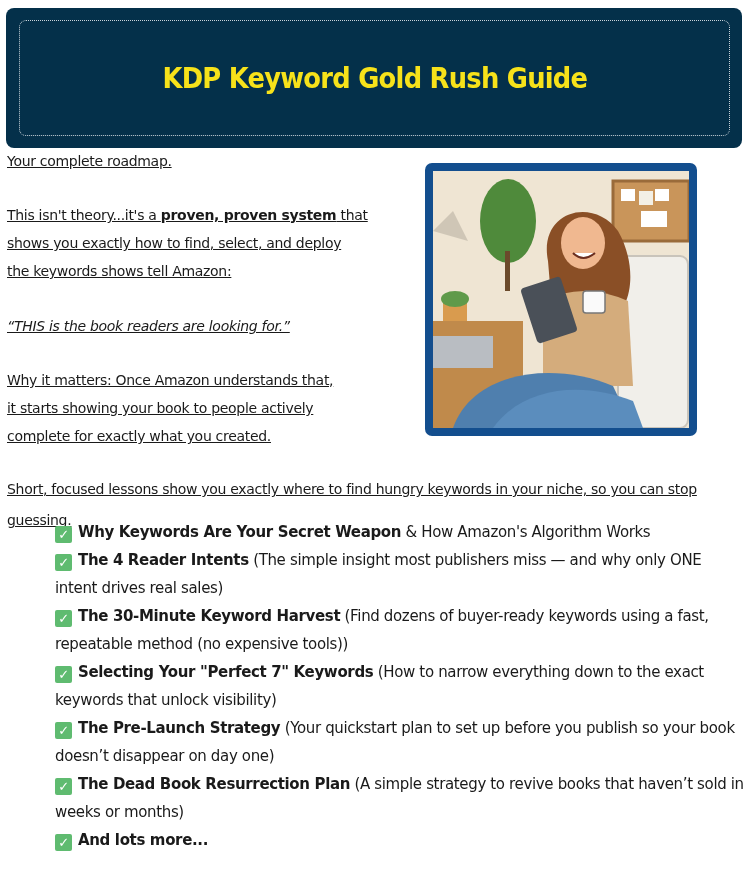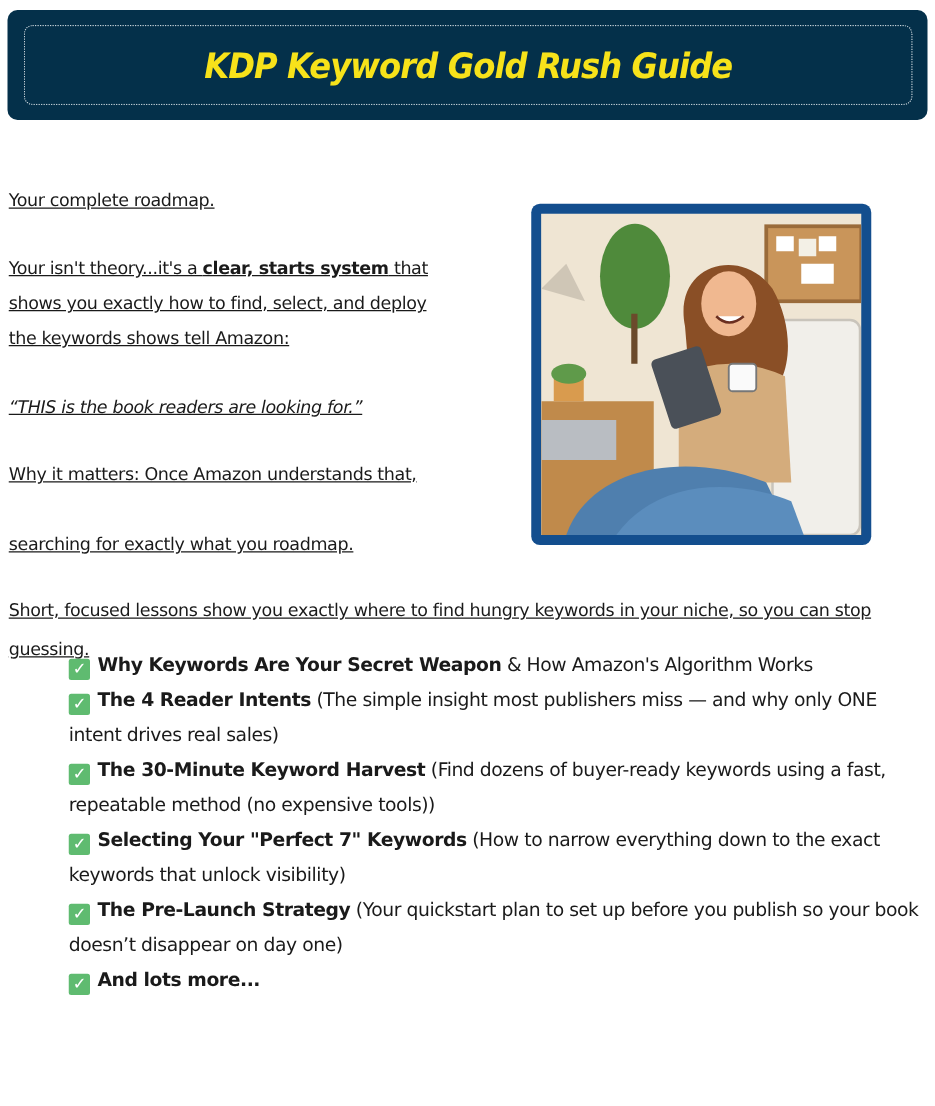--- a/index.html
+++ b/index.html
@@ -1,19 +1,19 @@
 <!DOCTYPE html>
 <html><head>
 <meta charset="utf-8">
 <style>
   html, body { margin: 0; padding: 0; background: #ffffff; }
   body { width: 748px; height: 885px; overflow: hidden; position: relative;
          font-family: "DejaVu Sans", sans-serif; color: #1a1a1a; }
-  .header { position: absolute; left: 6px; top: 8px; width: 736px; height: 88px;
-            background: #04304a; border-radius: 8px; box-sizing: border-box; font-style: italic; }
+  .header { position: absolute; left: 6px; top: 8px; width: 736px; height: 140px;
+            background: #04304a; border-radius: 8px; box-sizing: border-box; }
   .header-inner { position: absolute; left: 13px; top: 12px; right: 12px; bottom: 12px;
                   border: 1px dotted #c9d3da; border-radius: 7px; display: flex;
                   align-items: center; justify-content: center; }
   .title { color: #f7e21a; font-family: "DejaVu Sans", sans-serif; font-weight: bold;
            font-size: 28px; letter-spacing: -0.8px; margin: 0; transform: scaleX(0.92); }
   .p { position: absolute; left: 7px; font-size: 14px; line-height: 28px; margin: 0;
        letter-spacing: -0.3px; text-decoration: underline; }
   .p b { font-weight: bold; }
   .quote { font-style: italic; }
   .hero { position: absolute; left: 425px; top: 163px; width: 272px; height: 273px;
@@ -33,25 +33,25 @@
 <body>
 
 <div class="header">
   <div class="header-inner">
     <h1 class="title">KDP Keyword Gold Rush Guide</h1>
   </div>
 </div>
 
 <p class="p" style="top:147px">Your complete roadmap.</p>
 
-<p class="p" style="top:201px"><span>Your isn't theory...it's a </span><b>clear, starts system</b><span> that</span><br><span>shows you exactly how to find, select, and deploy</span><br><span>the keywords shows tell Amazon:</span></p>
+<p class="p" style="top:201px"><span>This isn't theory...it's a </span><b>proven, proven system</b><span> that</span><br><span>shows you exactly how to find, select, and deploy</span><br><span>the keywords shows tell Amazon:</span></p>
 
 <p class="p quote" style="top:312px">“THIS is the book readers are looking for.”</p>
 
-<p class="p" style="top:366px"><span>Why it matters: Once Amazon understands that,</span><br><br><span>searching for exactly what you roadmap.</span></p>
+<p class="p" style="top:366px"><span>Why it matters: Once Amazon understands that,</span><br><span>it starts showing your book to people actively</span><br><span>complete for exactly what you created.</span></p>
 
 <p class="p" style="top:474px; width:738px; line-height:31px">Short, focused lessons show you exactly where to find hungry keywords in your niche, so you can stop guessing.</p>
 
 <div class="hero">
   <div class="hero-img" title="Illustration of a smiling woman relaxing in an office chair, holding a tablet and a coffee mug">
     <svg width="256" height="257" viewBox="0 0 256 257">
       <rect x="0" y="0" width="256" height="257" fill="#efe5d3"></rect>
       <rect x="180" y="10" width="76" height="60" fill="#c9955a" stroke="#9a6b3a" stroke-width="3"></rect>
       <rect x="188" y="18" width="14" height="12" fill="#fff"></rect>
         <rect x="206" y="20" width="14" height="14" fill="#f3f0e6"></rect>
@@ -76,14 +76,15 @@
     </svg>
   </div>
 </div>
 
 <ul class="list">
   <li><span class="check">✓</span><b>Why Keywords Are Your Secret Weapon</b><span> &amp; How Amazon's Algorithm Works</span></li>
   <li><span class="check">✓</span><b>The 4 Reader Intents</b><span> (The simple insight most publishers miss — and why only ONE intent drives real sales)</span></li>
   <li><span class="check">✓</span><b>The 30-Minute Keyword Harvest</b><span> (Find dozens of buyer-ready keywords using a fast, repeatable method (no expensive tools))</span></li>
   <li><span class="check">✓</span><b>Selecting Your "Perfect 7" Keywords</b><span> (How to narrow everything down to the exact keywords that unlock visibility)</span></li>
   <li><span class="check">✓</span><b>The Pre-Launch Strategy</b><span> (Your quickstart plan to set up before you publish so your book doesn’t disappear on day one)</span></li>
+  <li><span class="check">✓</span><b>The Dead Book Resurrection Plan</b><span> (A simple strategy to revive books that haven’t sold in weeks or months)</span></li>
   <li><span class="check">✓</span><span class="more">And lots more...</span></li>
 </ul>
 
 </body></html>

